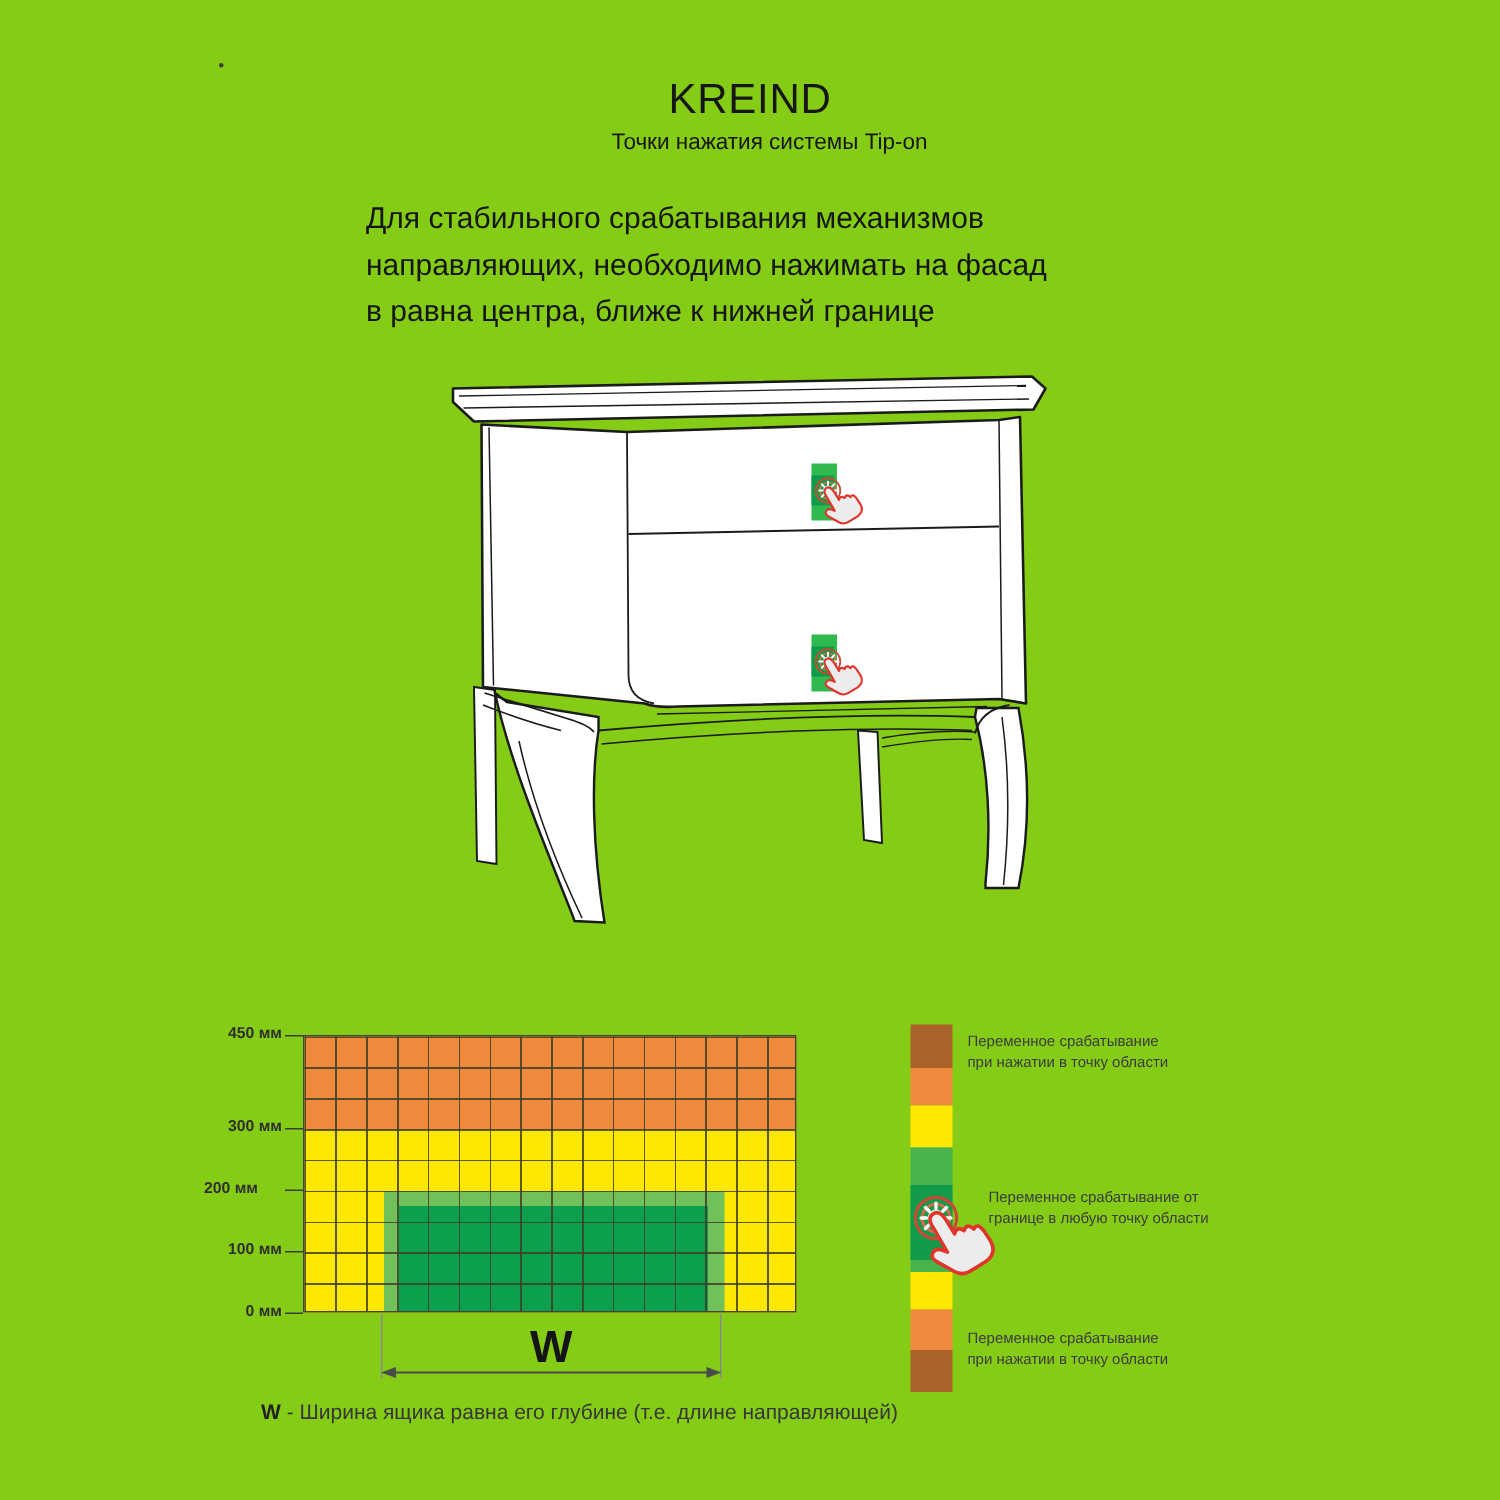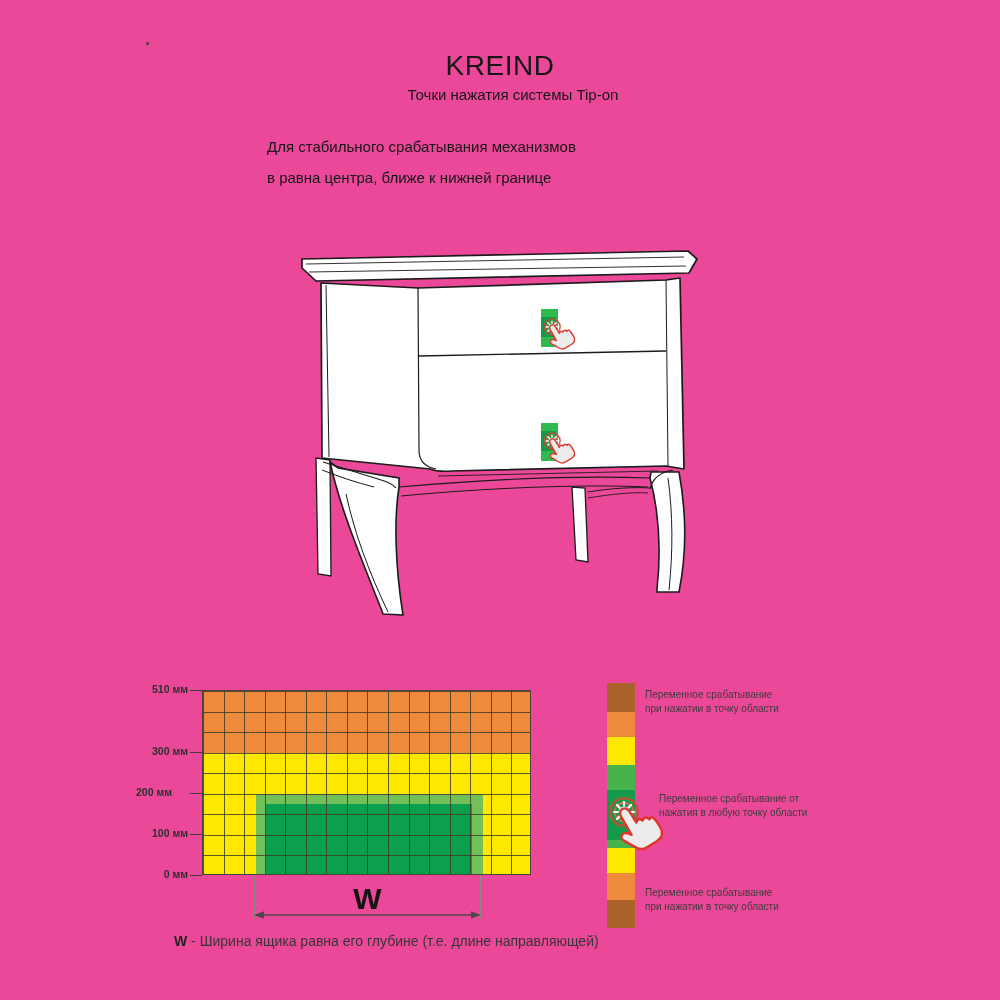--- a/index.html
+++ b/index.html
@@ -1,22 +1,22 @@
 <!DOCTYPE html>
 <html><head>
 <meta charset="utf-8">
 <style>
   html,body{margin:0;padding:0;background:#fff;}
-  .page{position:relative;width:1000px;height:1000px;background:#ec4899;overflow:hidden;
+  .page{position:relative;width:1000px;height:1000px;background:#84cc16;overflow:hidden;
         font-family:"Liberation Sans","DejaVu Sans",sans-serif;color:#1b1b1b;}
   .abs{position:absolute;}
   .dot{width:3px;height:3px;border-radius:50%;background:#3d3d3d;left:146px;top:42px;}
   .brand{left:0;right:0;top:50px;text-align:center;font-size:28px;letter-spacing:.5px;color:#161616;}
   .subtitle{left:26px;right:0;top:86px;text-align:center;font-size:15px;color:#161616;}
-  .intro{left:267px;top:131px;font-size:15px;line-height:31px;color:#151515;}
+  .intro{left:244px;top:131px;font-size:20px;line-height:31px;color:#151515;}
   .grid{left:202px;top:690px;width:329px;height:185px;background:#FFE800;
         border:1px solid #454536;box-sizing:border-box;}
   .zone{position:absolute;}
   .gridlines{position:absolute;left:0;top:0;right:0;bottom:0;
      background-image:
        repeating-linear-gradient(to right, rgba(62,62,40,.85) 0 1px, transparent 1px 20.5625px),
        repeating-linear-gradient(to bottom, rgba(62,62,40,.85) 0 1px, transparent 1px 20.5556px);}
   .ticklbl{width:50px;text-align:right;font-size:10.5px;font-weight:bold;color:#2e2e2e;}
   .tickline{width:12px;height:1px;background:#3c3c3c;left:190px;}
   .wlabel{left:330px;top:882px;width:75px;text-align:center;font-size:30px;font-weight:bold;color:#141414;}
@@ -31,20 +31,21 @@
 <body>
 
 <div class="page">
 
   <div class="abs dot"></div>
 
   <div class="abs brand">KREIND</div>
   <div class="abs subtitle">Точки нажатия системы Tip-on</div>
   <div class="abs intro">
     <div>Для стабильного срабатывания механизмов</div>
+    <div>направляющих, необходимо нажимать на фасад</div>
     <div>в равна центра, ближе к нижней границе</div>
   </div>
 
   <svg class="abs" style="left:280px;top:238px;width:430px;height:392px;" viewBox="280 238 430 392">
     <defs>
       <g id="tap-icon">
         <circle r="8.6" fill="none" stroke="#cc4a35" stroke-width="1.3"></circle>
         <circle r="5.8" fill="none" stroke="#dd6a50" stroke-width="1.2"></circle>
         <circle r="3.4" fill="#ffffff"></circle>
         <path d="M0,-6.2 L0,-3.9 M4.4,-4.4 L2.8,-2.8 M6.2,0 L3.9,0 M4.4,4.4 L2.8,2.8 M0,6.2 L0,3.9 M-4.4,4.4 L-2.8,2.8 M-6.2,0 L-3.9,0 M-4.4,-4.4 L-2.8,-2.8" stroke="#ffffff" stroke-width="1.4" stroke-linecap="round"></path>
@@ -103,21 +104,21 @@
     </g>
   </svg>
 
   <div class="abs grid">
     <div class="zone" style="left:0;top:0;width:327px;height:61.7px;background:#EF8A3C;"></div>
     <div class="zone" style="left:52.5px;top:102.5px;width:227px;height:80.5px;background:#72C05A;"></div>
     <div class="zone" style="left:63px;top:113px;width:206px;height:70px;background:#0C9F4E;"></div>
     <div class="gridlines"></div>
   </div>
 
-  <div class="abs ticklbl" style="left:138px;top:683px;">510 мм</div>
+  <div class="abs ticklbl" style="left:138px;top:683px;">450 мм</div>
   <div class="abs ticklbl" style="left:138px;top:745px;">300 мм</div>
   <div class="abs ticklbl" style="left:122px;top:786px;">200 мм</div>
   <div class="abs ticklbl" style="left:138px;top:827px;">100 мм</div>
   <div class="abs ticklbl" style="left:138px;top:868px;">0 мм</div>
   <div class="abs tickline" style="top:690px;"></div>
   <div class="abs tickline" style="top:751.7px;"></div>
   <div class="abs tickline" style="top:792.8px;"></div>
   <div class="abs tickline" style="top:833.9px;"></div>
   <div class="abs tickline" style="top:875px;"></div>
 
@@ -145,20 +146,20 @@
   <svg class="abs" style="left:596px;top:776px;width:92px;height:92px;" viewBox="596 776 92 92">
     <use href="#tap-icon" transform="translate(624,812) scale(1.6)"></use>
   </svg>
 
   <div class="abs ltext" style="left:645px;top:688px;">
     <div>Переменное срабатывание</div>
     <div>при нажатии в точку области</div>
   </div>
   <div class="abs ltext" style="left:659px;top:792px;">
     <div>Переменное срабатывание от</div>
-    <div>нажатия в любую точку области</div>
+    <div>границе в любую точку области</div>
   </div>
   <div class="abs ltext" style="left:645px;top:886px;">
     <div>Переменное срабатывание</div>
     <div>при нажатии в точку области</div>
   </div>
 
 </div>
 
 </body></html>

